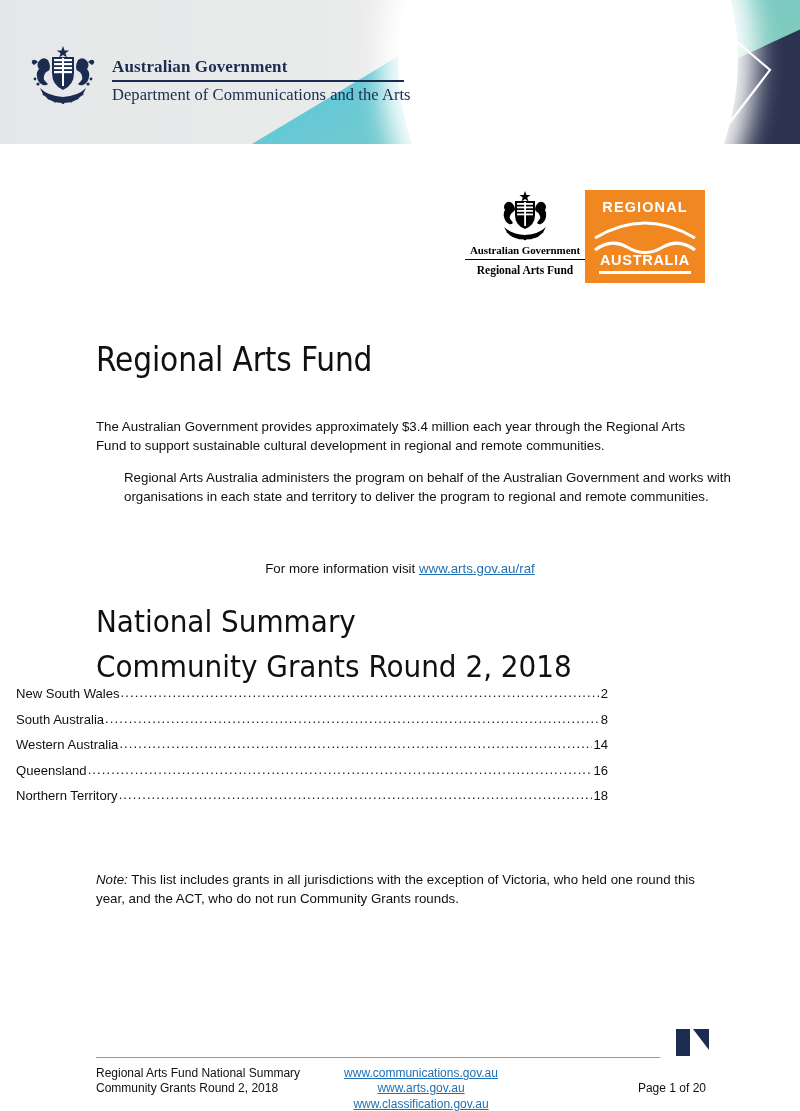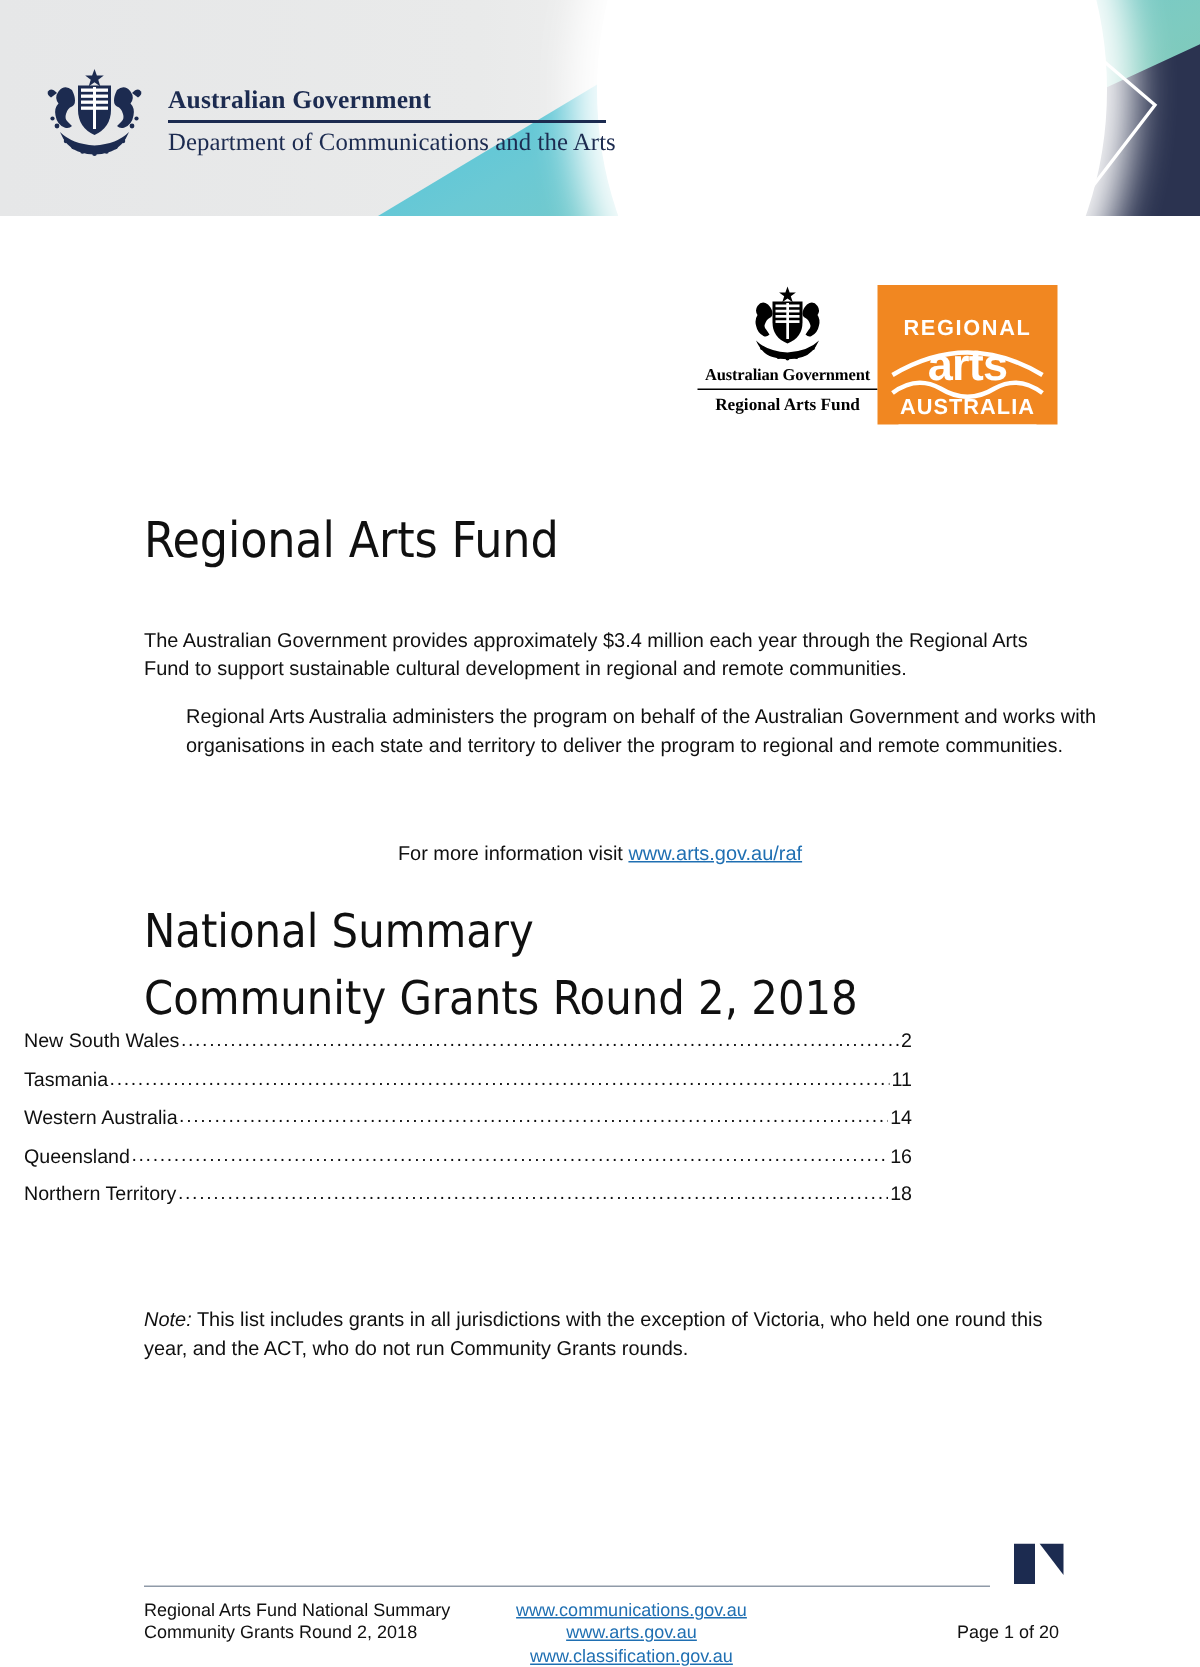--- a/index.html
+++ b/index.html
@@ -145,21 +145,21 @@
   .raa-logo {
     position: absolute;
     left: 122px;
     top: 0px;
     width: 120px;
     height: 93px;
     background: #f18721;
   }
   .raa-inner {
     position: absolute;
-    left: 0; top: 12px;
+    left: 0; top: 0;
     width: 120px;
     height: 93px;
   }
   .raa-regional {
     position: absolute;
     left: 0;
     top: 9px;
     width: 120px;
     text-align: center;
     color: #ffffff;
@@ -441,21 +441,20 @@
     </div>
   </div>
 
   <div class="raa-logo">
     <div class="raa-inner">
       <div class="raa-regional">REGIONAL</div>
       <svg style="position:absolute;left:6px;top:26px;width:108px;height:38px" viewBox="0 0 108 38">
         <path d="M4,22 Q54,-8 104,22" fill="none" stroke="#ffffff" stroke-width="3"></path>
         <path d="M4,34 Q20,22 36,31 Q54,42 72,31 Q88,22 104,34" fill="none" stroke="#ffffff" stroke-width="3"></path>
       </svg>
-      <div class="raa-arts">arts</div>
       <div class="raa-australia">AUSTRALIA</div>
       <div class="raa-underline"></div>
     </div>
   </div>
 </div>
 
 <div class="content">
   <div class="doc-title">Regional Arts Fund</div>
 
   <div class="para p1">The Australian Government provides approximately $3.4 million each year through the Regional Arts Fund to support sustainable cultural development in regional and remote communities.</div>
@@ -466,23 +465,23 @@
   <div class="h-round">Community Grants Round 2, 2018</div>
 </div>
 
 <div class="toc">
   <div class="toc-entry">
     <span class="toc-label">New South Wales</span>
     <span class="toc-dots"></span>
     <span class="toc-page">2</span>
   </div>
   <div class="toc-entry">
-    <span class="toc-label">Tasmania </span>
+    <span class="toc-label">South Australia</span>
     <span class="toc-dots"></span>
-    <span class="toc-page">11</span>
+    <span class="toc-page">8</span>
   </div>
   <div class="toc-entry">
     <span class="toc-label">Western Australia </span>
     <span class="toc-dots"></span>
     <span class="toc-page">14</span>
   </div>
   <div class="toc-entry">
     <span class="toc-label">Queensland</span>
     <span class="toc-dots"></span>
     <span class="toc-page">16</span>

